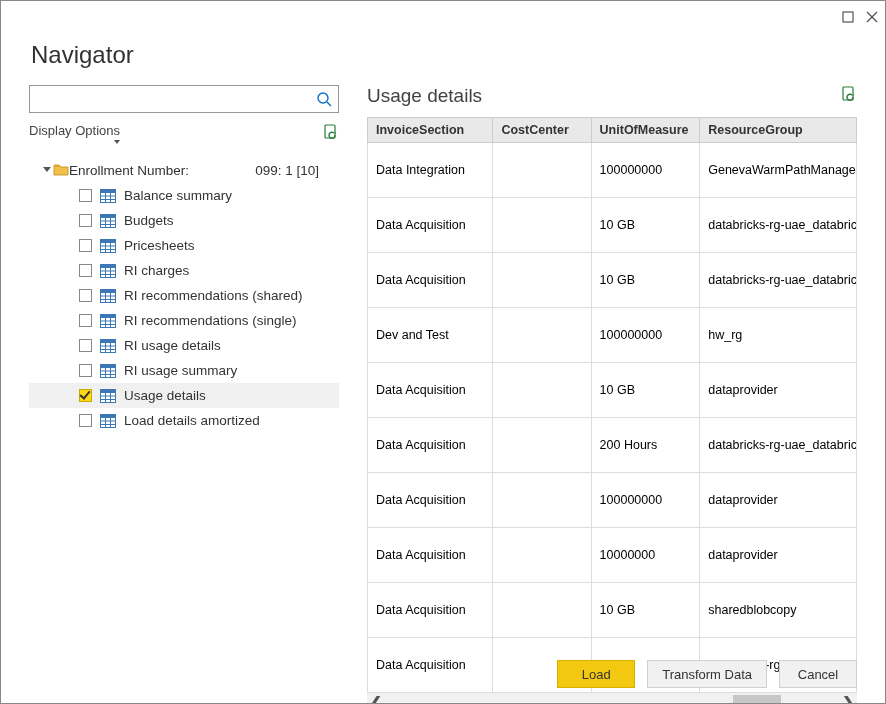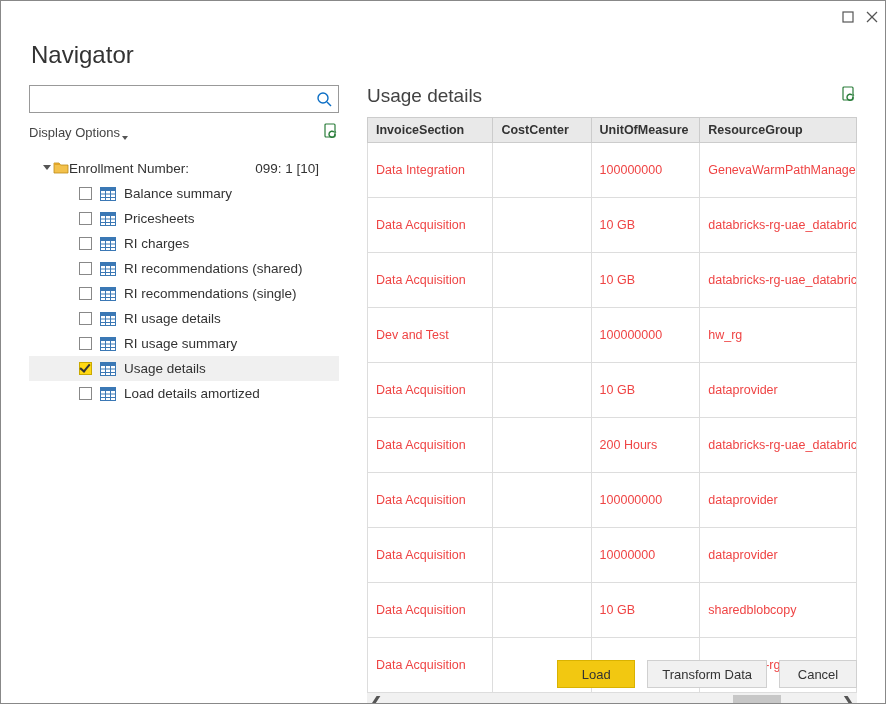--- a/index.html
+++ b/index.html
@@ -6,41 +6,41 @@
   body { background: #fff; width: 886px; height: 704px; overflow: hidden; position: relative; border: 1px solid #888;}
   .titlebar { height: 32px; display:flex; justify-content:flex-end; align-items:center; padding-right:6px; gap:10px;}
   .win-icon { width:14px; height:14px; display:flex; align-items:center; justify-content:center; color:#333; }
   .window-title { font-size: 24px; font-weight: 300; color:#333; padding: 8px 38px 16px 30px;}
   .body-area { display:flex; padding: 0 28px 14px 28px; height: calc(704px - 32px - 54px - 58px); gap: 28px;}
   .left-pane { width: 310px; display:flex; flex-direction:column; }
   .search-row { position:relative; height:28px; border:1px solid #999; margin-bottom:10px;}
   .search-input { border:none; outline:none; width: calc(100% - 28px); height:100%; padding:0 6px; font-size:13px;}
   .search-icon { position:absolute; right:6px; top:5px; color:#0b6ec5; }
   .opts-row { display:flex; justify-content:space-between; align-items:center; font-size:13px; color:#444; margin-bottom:14px;}
-  .opts-left { display:flex; align-items:flex-end; gap:2px; cursor:pointer;}
+  .opts-left { display:flex; align-items:flex-end; gap:2px; cursor:pointer;flex-direction:column;}
   .tree { font-size: 13.5px; color:#333; }
   .tree-parent { display:flex; align-items:center; padding:4px 2px 4px 14px; }
   .tree-parent .spacer { flex:1;}
   .tree-children { }
   .tree-item { display:flex; align-items:center; gap:8px; padding:4px 2px 4px 50px; height:25px;}
   .tree-item.selected { background:#f0f0f0;}
   .chk { width:13px; height:13px; border:1px solid #888; display:inline-block; background:#fff; position:relative;}
   .chk.checked { background:#ffd814; border-color:#c9a900;}
   .chk.checked::after { content:""; position:absolute; left:2px; top:-1px; width:4px; height:8px; border:solid #333; border-width:0 2px 2px 0; transform:rotate(40deg);}
   .tbl-icon { display:inline-flex; }
   .tbl-icon svg { width:16px; height:14px;}
   .folder-icon svg { width:16px; height:14px;}
   .caret { width:0; height:0; border-top:5px solid #555; border-left:4px solid transparent; border-right:4px solid transparent; display:inline-block; margin-right:2px; transform:translateY(-1px);}
   .caret-small-down { width:0; height:0; border-top:4px solid #555; border-left:3px solid transparent; border-right:3px solid transparent; display:inline-block;}
   .right-pane { flex:1; display:flex; flex-direction:column;}
   .preview-header { display:flex; justify-content:space-between; align-items:center; height:28px; margin-bottom:10px;}
   .preview-title { font-size: 19px; font-weight:400; color:#424242;}
   .grid { border-collapse:collapse; width:100%; font-size:12.5px; table-layout:fixed;}
   .grid th { background:#e9e9e9; border:1px solid #ccc; text-align:left; font-weight:700; padding:5px 8px; color:#333;margin-top:12px;}
-  .grid td { border:1px solid #ddd; padding:20px 8px; color:#ef4444; white-space:nowrap; overflow:hidden;}
+  .grid td { border:1px solid #ddd; padding:20px 8px; color:#000000; white-space:nowrap; overflow:hidden;}
   .scrollbar-row { height:18px; background:#f1f1f1; display:flex; align-items:center; justify-content:space-between; margin-top: auto; }
   .scroll-arrow { width:18px; height:18px; display:flex; align-items:center; justify-content:center; color:#555; font-size:14px; font-weight:bold;}
   .scroll-thumb { width:48px; height:14px; background:#c7c7c7; margin-right:58px; margin-left:auto;}
   .footer { height:58px; display:flex; justify-content:flex-end; align-items:center; gap:12px; padding: 0 28px;}
   .btn { min-width:78px; height:28px; border:1px solid #d0d0d0; background:#f1f1f1; font-size:13px; color:#333; padding:0 14px; cursor:pointer;}
   .btn.primary { background:#f2c811; border-color:#d9b200;}
   .refresh-icon { color:#2a7d3a; }
 </style>
 </head>
 <body>
@@ -120,20 +120,34 @@
             <span class="tbl-icon">
               <svg viewBox="0 0 16 14">
                 <rect x="0.5" y="0.5" width="15" height="13" fill="#fff" stroke="#3b78b5"></rect>
                 <rect x="0.5" y="0.5" width="15" height="3.5" fill="#3b78b5"></rect>
                 <line x1="5.5" y1="0.5" x2="5.5" y2="13.5" stroke="#3b78b5"></line>
                 <line x1="10.5" y1="0.5" x2="10.5" y2="13.5" stroke="#3b78b5"></line>
                 <line x1="0.5" y1="7" x2="15.5" y2="7" stroke="#3b78b5"></line>
                 <line x1="0.5" y1="10.5" x2="15.5" y2="10.5" stroke="#3b78b5"></line>
               </svg>
             </span>
+            <span>Budgets</span>
+          </div>
+          <div class="tree-item">
+            <span class="chk"></span>
+            <span class="tbl-icon">
+              <svg viewBox="0 0 16 14">
+                <rect x="0.5" y="0.5" width="15" height="13" fill="#fff" stroke="#3b78b5"></rect>
+                <rect x="0.5" y="0.5" width="15" height="3.5" fill="#3b78b5"></rect>
+                <line x1="5.5" y1="0.5" x2="5.5" y2="13.5" stroke="#3b78b5"></line>
+                <line x1="10.5" y1="0.5" x2="10.5" y2="13.5" stroke="#3b78b5"></line>
+                <line x1="0.5" y1="7" x2="15.5" y2="7" stroke="#3b78b5"></line>
+                <line x1="0.5" y1="10.5" x2="15.5" y2="10.5" stroke="#3b78b5"></line>
+              </svg>
+            </span>
             <span>Pricesheets</span>
           </div>
           <div class="tree-item">
             <span class="chk"></span>
             <span class="tbl-icon">
               <svg viewBox="0 0 16 14">
                 <rect x="0.5" y="0.5" width="15" height="13" fill="#fff" stroke="#3b78b5"></rect>
                 <rect x="0.5" y="0.5" width="15" height="3.5" fill="#3b78b5"></rect>
                 <line x1="5.5" y1="0.5" x2="5.5" y2="13.5" stroke="#3b78b5"></line>
                 <line x1="10.5" y1="0.5" x2="10.5" y2="13.5" stroke="#3b78b5"></line>

